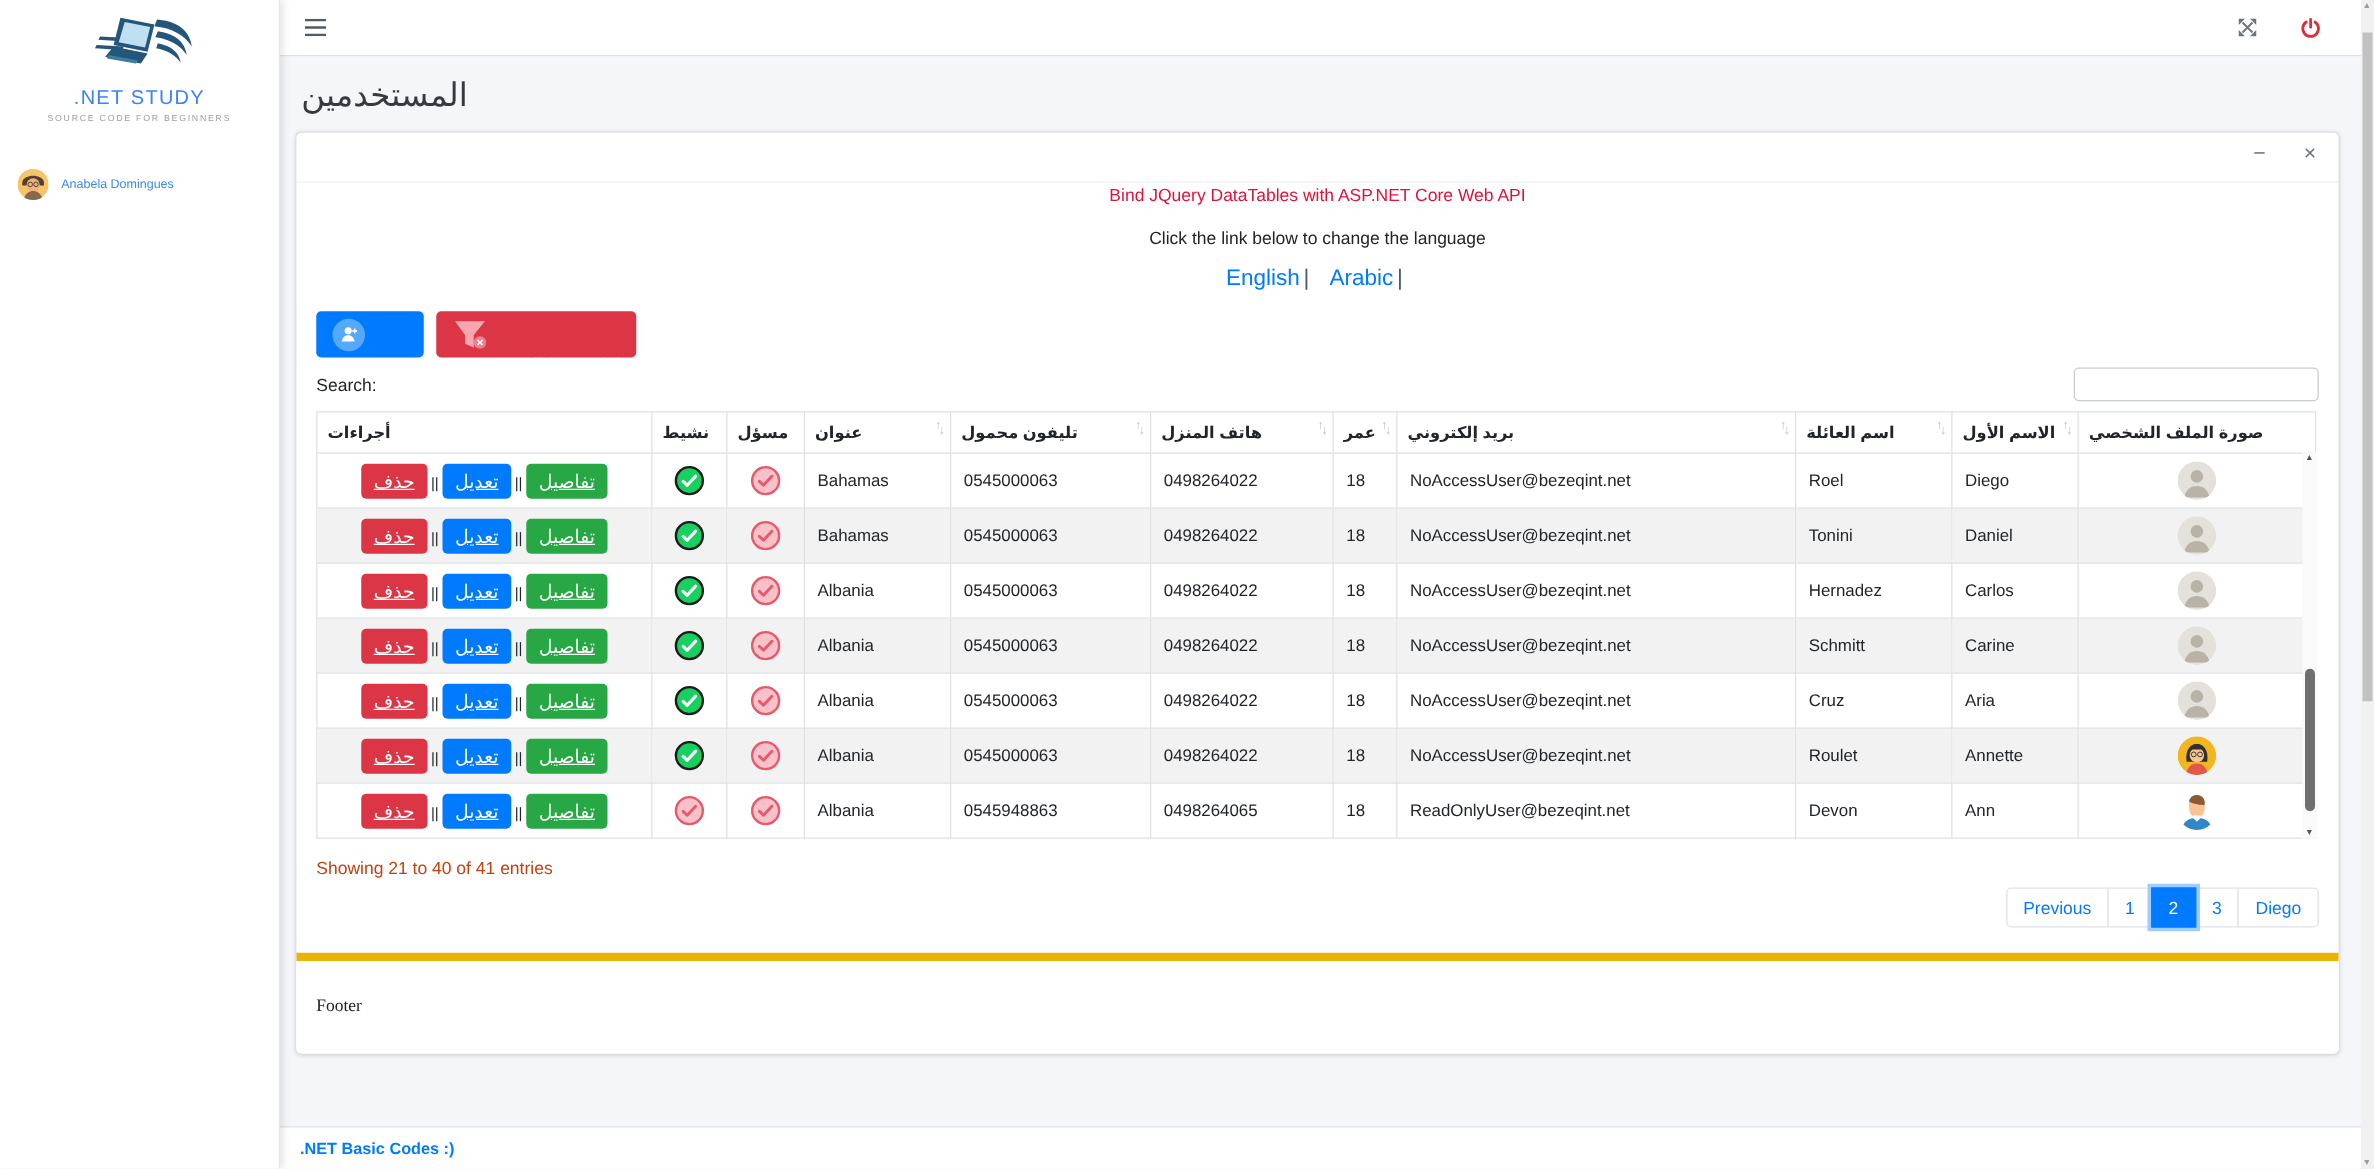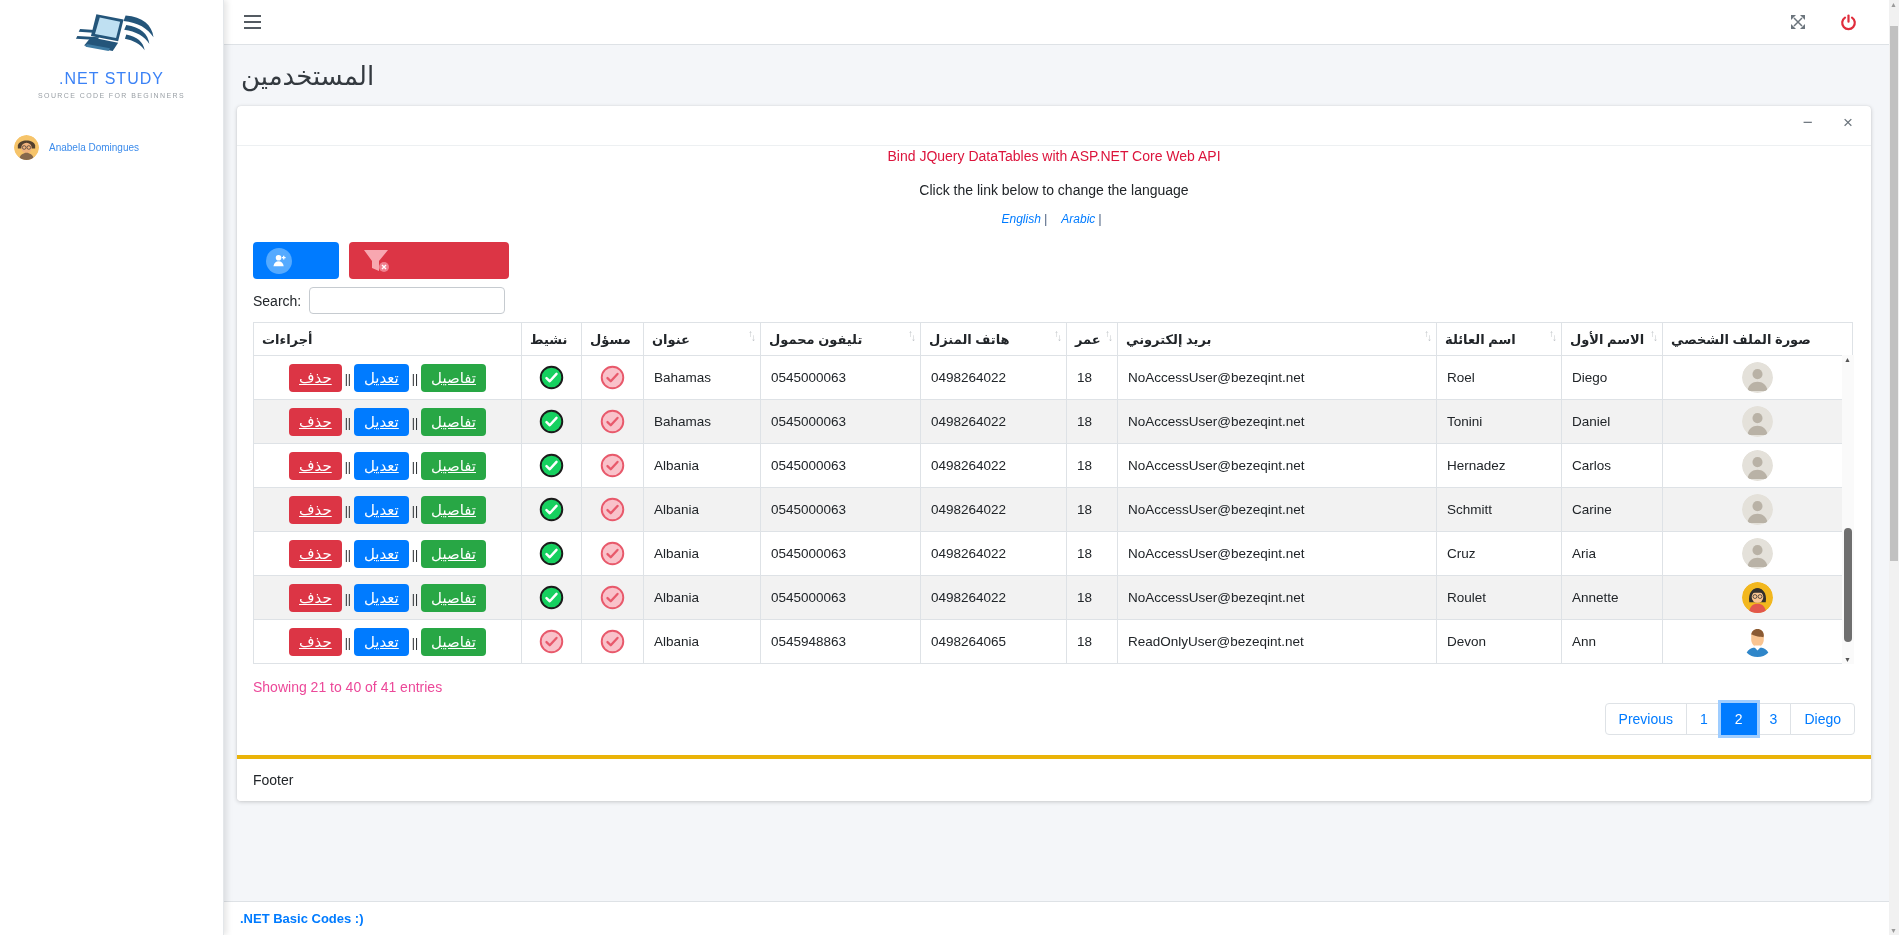--- a/index.html
+++ b/index.html
@@ -33,34 +33,34 @@
   
   .card { background:#fff; border-radius:4px;
           box-shadow:0 0 1px rgba(0,0,0,.125),0 1px 4px rgba(0,0,0,.18); }
   .card-head { height:40px; border-bottom:1px solid #edf0f2; position:relative; }
   .card-tools { position:absolute; right:12px; top:7px; }
   .tool-btn { background:none; border:none; color:#6c757d; font-size:17px; cursor:pointer; margin-left:14px; line-height:1; }
   .card-body { padding:2px 16px 20px; }
   h1.main-title { font-size:40px; font-weight:400; color:#212529; text-align:center; margin:18px 0 14px; }
   .subtitle { color:#dc143c; text-align:center; font-size:14px; margin:0 0 18px; }
   .hint { color:#212529; text-align:center; font-size:14px; margin:0 0 14px; }
-  .lang-row { text-align:center; font-size:12px; margin:0 0 16px;font-style:italic; }
+  .lang-row { text-align:center; font-size:18px; margin:0 0 16px; }
   .lang-row a { color:#007bff; text-decoration:none; cursor:pointer; margin:0 3px; }
   .lang-sep { color:#44597a; margin-right:8px; }
   
   .btn-row { display:flex; gap:10px; margin:2px 0 0; }
   .big-btn { display:flex; align-items:center; gap:9px; border:none; border-radius:4px;
              height:37px; padding:0 13px; color:#fff; cursor:pointer; font-family:inherit; }
   .btn-new { background:#007bff; }
   .btn-reset { background:#dc3545; }
   .big-btn .lb { font-size:13px; text-decoration:underline;margin-top:48px; }
   .new-ic { width:26px; height:26px; border-radius:50%; background:#55aaff; display:flex; align-items:center; justify-content:center; }
   .new-ic svg, .reset-ic svg { display:block; }
   
-  .search-row { display:flex; justify-content:flex-start; align-items:center; gap:8px; margin:8px 0 8px; font-size:14px; }
+  .search-row { display:flex; justify-content:space-between; align-items:center; gap:8px; margin:8px 0 8px; font-size:14px; }
   .search-in { width:196px; height:27px; border:1px solid #c6cbd0; border-radius:4px; padding:0 7px; font-family:inherit; }
   
   .table-zone { position:relative; margin-right:16px; }
   table.dt { width:100%; border-collapse:collapse; table-layout:fixed; font-size:13.5px; color:#212529; }
   .dt th { border:1px solid #dee2e6; font-weight:bold; text-align:left; padding:7px 8px; height:33px;
            position:relative; white-space:nowrap; overflow:hidden; font-size:13px; }
   .dt td { border:1px solid #dee2e6; padding:6px 10px; height:39px; vertical-align:middle;
            white-space:nowrap; overflow:hidden; }
   .dt tbody tr:nth-child(even) { background:#f2f2f2; }
   .sort { position:absolute; right:2px; top:6px; color:#bcc0c4; font-size:10px; line-height:1; }
@@ -74,30 +74,30 @@
   .td-c { text-align:center; }
   .st-ic { width:25px; height:25px; vertical-align:middle; }
   .av { display:inline-block; width:31px; height:31px; border-radius:50%; overflow:hidden; vertical-align:middle; }
   .av svg { width:100%; height:100%; display:block; }
   
   .tscroll { position:absolute; right:-15px; top:33px; bottom:0; width:12px; background:#fafafa; cursor:pointer; }
   .ts-up { position:absolute; top:1px; left:2px; font-size:7px; color:#555; }
   .ts-down { position:absolute; bottom:1px; left:2px; font-size:7px; color:#555; }
   .ts-thumb { position:absolute; left:2px; width:8px; border-radius:4px; background:#6f6f6f; top:56%; height:37%; }
   
-  .info-row { font-size:14px; color:#ec4899; margin:15px 0 0; }
+  .info-row { font-size:14px; color:#c2410c; margin:15px 0 0; }
   .pag-row { display:flex; justify-content:flex-end; margin:8px 0 0; }
   .page-link { border:1px solid #dee2e6; background:#fff; color:#007bff; padding:7px 13px; font-size:14px;
                margin-left:-1px; cursor:pointer; text-decoration:none; font-family:inherit; }
   .page-link:first-child { border-radius:4px 0 0 4px; }
   .page-link:last-child { border-radius:0 4px 4px 0; }
   .page-link.active { background:#007bff; color:#fff; border-color:#007bff;
                       box-shadow:0 0 0 3px #9fcdff; position:relative; z-index:1; }
-  .card-footer { border-top:4px solid #eab308; padding:13px 16px; font-size:14px; background:#fff;
-                 border-radius:0 0 4px 4px; color:#212529; }
+  .card-footer { border-top:7px solid #eab308; padding:29px 16px; font-size:14px; background:#fff;
+                 border-radius:0 0 4px 4px; color:#212529;font-family:Liberation Serif, serif; }
   
   .main-footer { height:34px; background:#fff; border-top:1px solid #dee2e6; padding:9px 16px 0;
                  font-size:13px; font-weight:bold; color:#007bff; }
   
   .browser-scroll { position:fixed; top:0; right:0; width:10px; height:935px; background:#f1f1f1; z-index:9; }
   .bs-arrow { position:absolute; left:1px; font-size:7px; color:#9a9a9a; }
   .bs-thumb { position:absolute; top:26px; left:1px; width:8px; height:535px; background:#c1c1c1; }
 </style>
 </head>
 <body>

